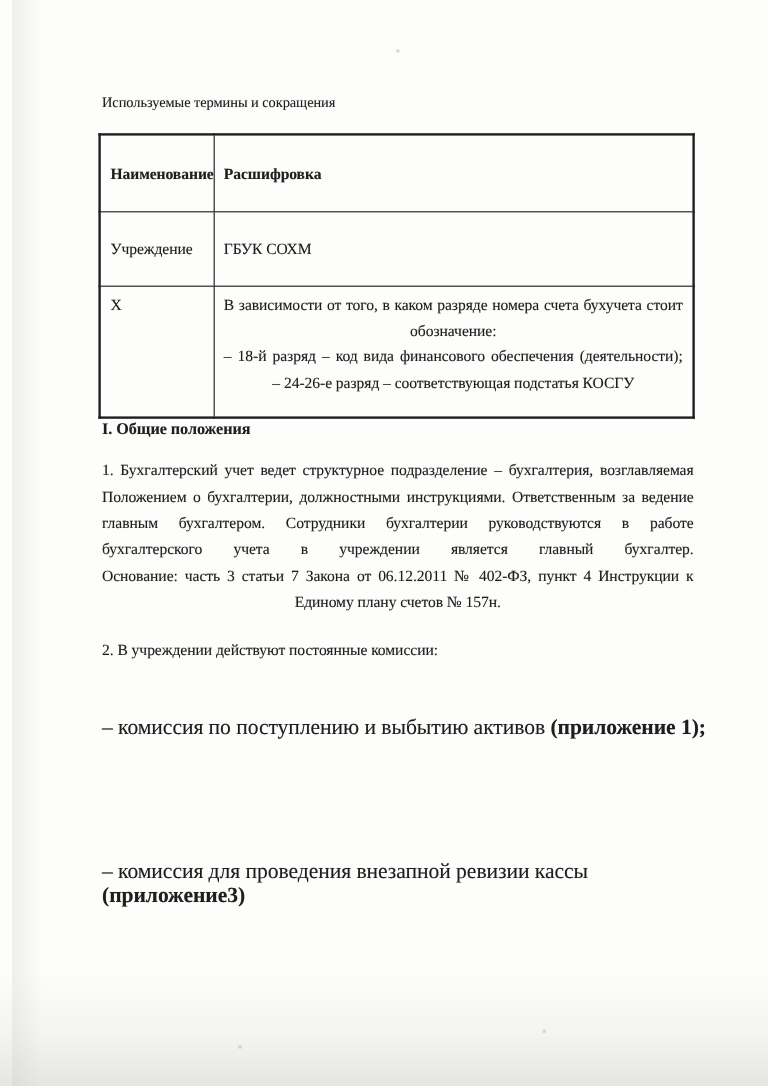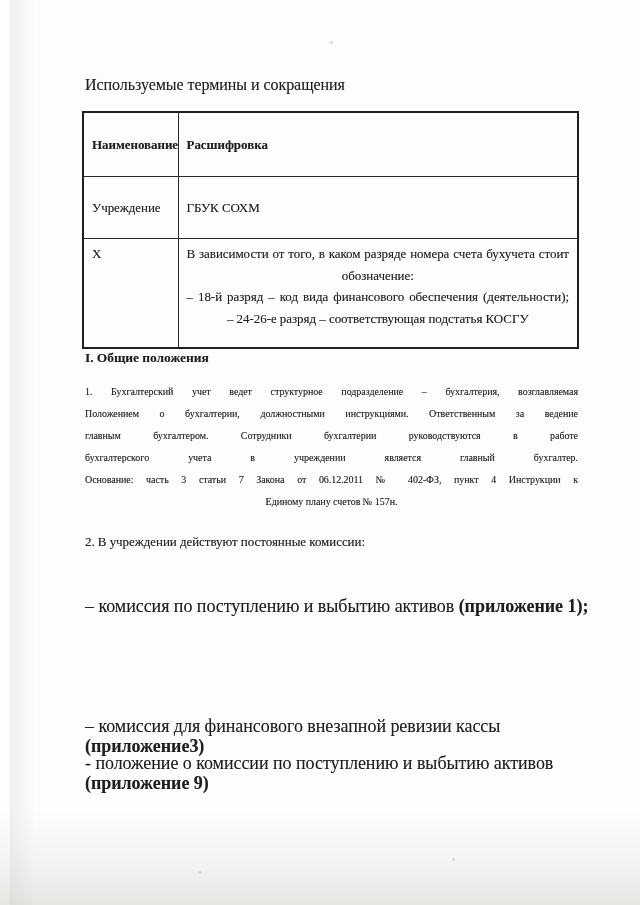--- a/index.html
+++ b/index.html
@@ -34,21 +34,21 @@
       rgba(196,194,189,0.40) 100%);
     pointer-events: none;
   }
   .speck {
     position: absolute; border-radius: 50%;
     background: #d7d6d3; pointer-events: none;
   }
   
   .doc-title {
     position: absolute; left: 85px; top: 76px;
-    font-size: 16px; line-height: 18px; text-align: right;
+    font-size: 12px; line-height: 18px; text-align: right;
   }
   
   table.terms {
     position: absolute; left: 82px; top: 111px; width: 497px;
     border-collapse: collapse; table-layout: fixed;
     font-size: 13px; line-height: 21.5px;
     border: 2px solid #202020;
   }
   table.terms col.c1 { width: 95px; }
   table.terms th, table.terms td {
@@ -65,21 +65,21 @@
   
   .jl { text-align: justify; text-align-last: justify; }
   .ll { text-align: center; }
   
   .heading {
     position: absolute; left: 85px; top: 350px;
     font-size: 13.5px; font-weight: bold;
   }
   .para1 {
     position: absolute; left: 85px; top: 381px; width: 493px;
-    font-size: 10px;
+    font-size: 13px;
   }
   .para1 .pline { line-height: 21.9px; }
   .para2 {
     position: absolute; left: 85px; top: 532px; width: 493px;
     font-size: 13px; line-height: 20px;
   }
   .item {
     position: absolute; left: 85px; width: 510px;
     font-size: 18px; line-height: 20px;
   }
@@ -138,19 +138,16 @@
     <div class="pline jl">Основание: часть 3 статьи 7 Закона от 06.12.2011 № 402-ФЗ, пункт 4 Инструкции к</div>
     <div class="pline ll">Единому плану счетов № 157н.</div>
   </div>
 
   <div class="para2 txt">2. В учреждении действуют постоянные комиссии:</div>
 
   <div class="item item-1 txt">
     <span>– комиссия по поступлению и выбытию активов </span><b>(приложение 1);</b>
   </div>
   <div class="item item-3 txt">
-    <span>– комиссия для финансового внезапной ревизии кассы </span><b>(приложение3)</b>
-  </div>
-  <div class="item item-4 txt">
-    <span>- положение о комиссии по поступлению и выбытию активов </span><b>(приложение 9)</b>
+    <span>– комиссия для проведения внезапной ревизии кассы </span><b>(приложение3)</b>
   </div>
 
 </div>
 
 </body></html>

